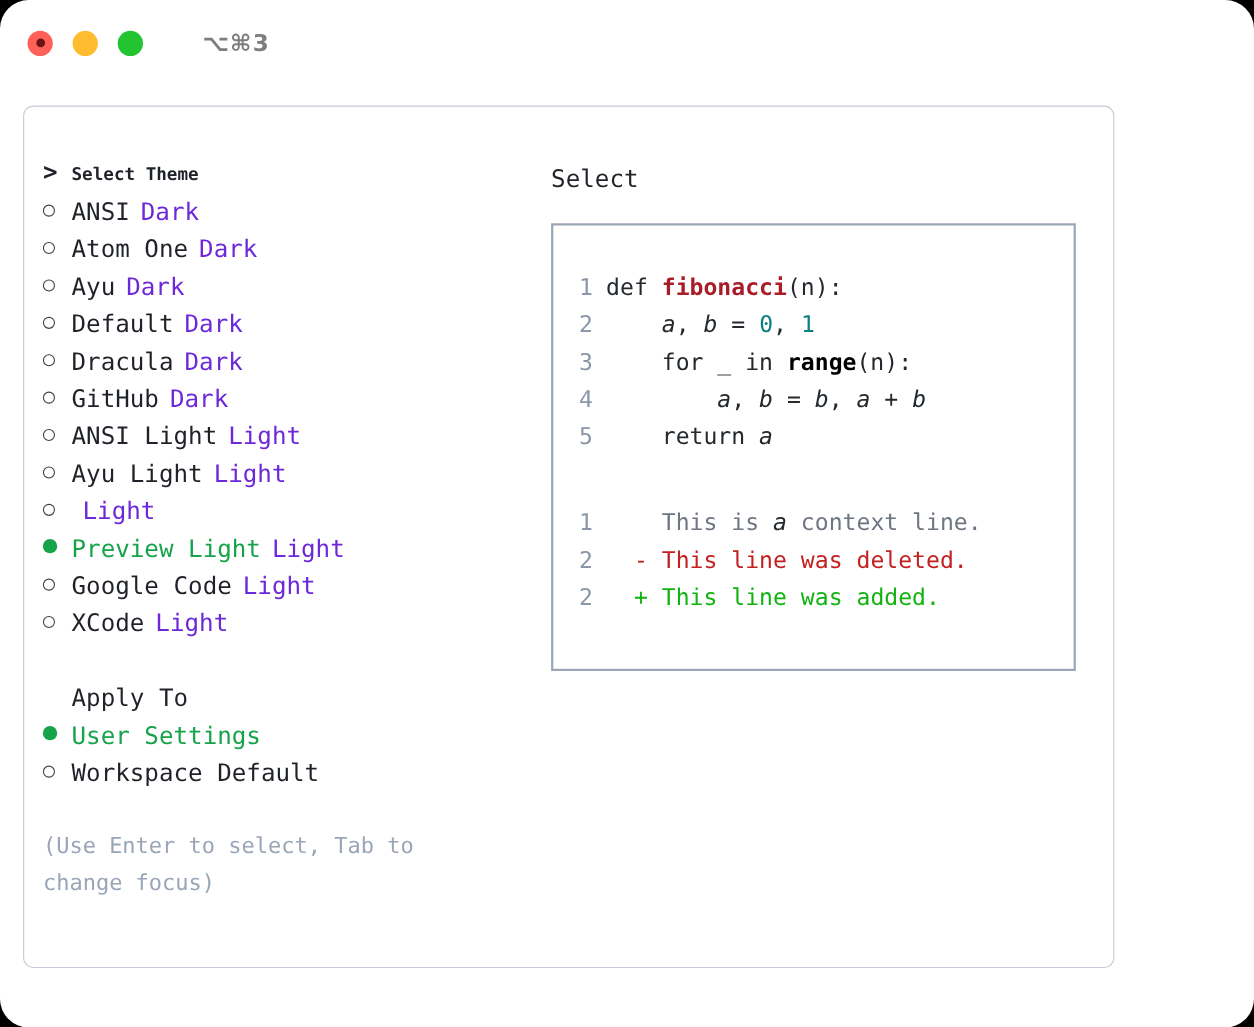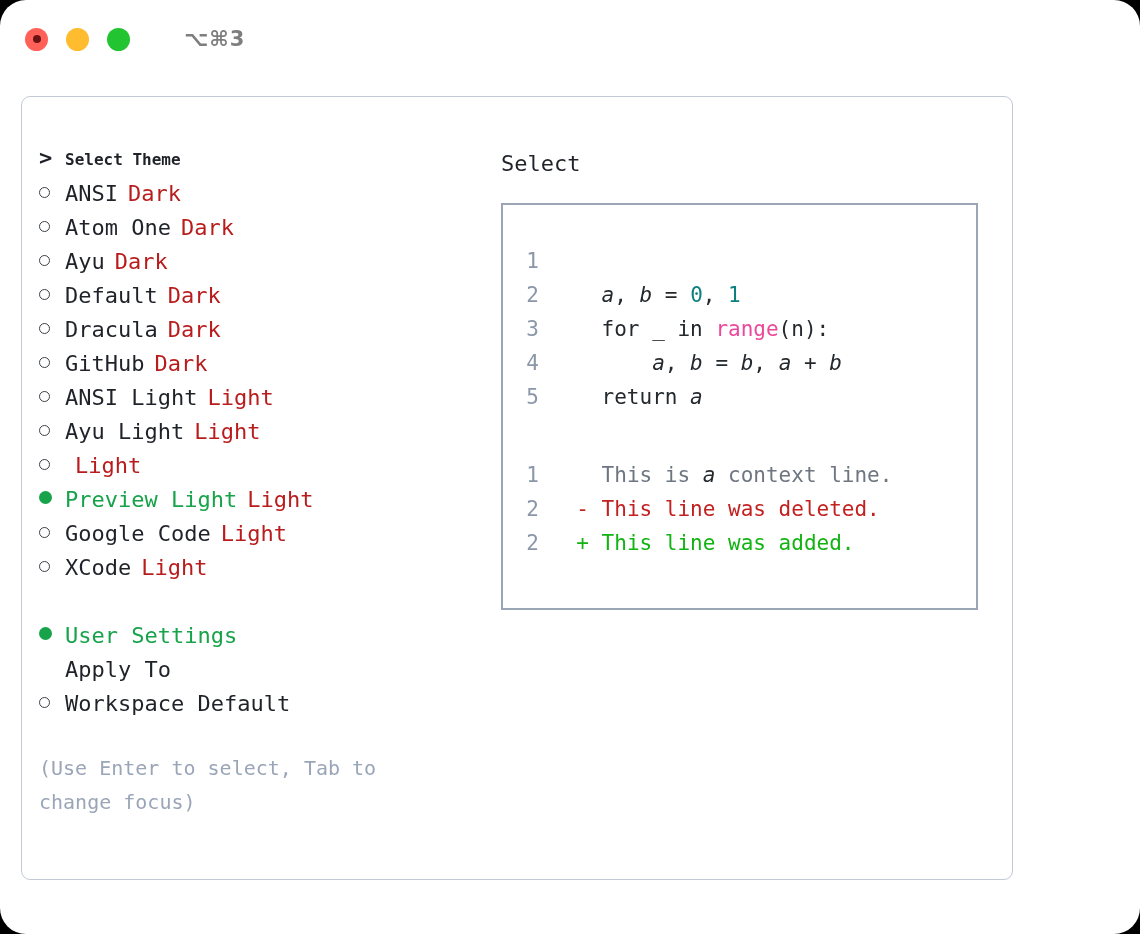--- a/index.html
+++ b/index.html
@@ -129,21 +129,21 @@
     border-radius: 50%;
     background: #16a34a;
   }
   .row-label { color: #1f2228; }
   .row.header-row .row-label {
     font-weight: bold;
     font-size: 16px;
   }
   .row.selected .row-label { color: #16a34a; }
   .tag {
-    color: #b91c1c;
+    color: #6d28d9;
     margin-left: 10px;
   }
 
   .section-gap { height: 34px; }
 
   .row.plain-header .row-label {
     color: #1f2228;
   }
 
   #hint {
@@ -198,21 +198,21 @@
     margin-right: 12px;
   }
   .code-text { color: #24292e; }
 
   .blank-line { height: 34px; }
 
   
   .tok-kw    { color: #24292e; }
   .tok-fn    { color: #a81d28; font-weight: bold; }
   .tok-num   { color: #0d7f7f; }
-  .tok-builtin { color: #ec4899; }
+  .tok-builtin { color: #000000; font-weight: bold; }
   .tok-var   { font-style: italic; color: #24292e; }
   .tok-punct { color: #24292e; }
 
   .diff-context { color: #6e7681; }
   .diff-del     { color: #c32020; }
   .diff-add     { color: #12b312; }
   .diff-del .tok-var, .diff-add .tok-var, .diff-context .tok-var { font-style: italic; }
 </style>
 </head>
 <body>
@@ -305,46 +305,47 @@
       </div>
 
       <div class="row">
         <span class="bullet-wrap"><span class="circle-open"></span></span>
         <span class="row-label">XCode</span>
         <span class="tag">Light</span>
       </div>
 
       <div class="section-gap"></div>
 
+      <div class="row plain-header">
+        <span class="marker"></span>
+        <span class="row-label">Apply To</span>
+      </div>
+
       <div class="row selected">
         <span class="bullet-wrap"><span class="circle-filled"></span></span>
         <span class="row-label">User Settings</span>
       </div>
 
-      <div class="row plain-header">
-        <span class="marker"></span>
-        <span class="row-label">Apply To</span>
-      </div>
-
       <div class="row">
         <span class="bullet-wrap"><span class="circle-open"></span></span>
         <span class="row-label">Workspace Default</span>
       </div>
 
       <div id="hint">(Use Enter to select, Tab to change focus)</div>
     </div>
 
     <div id="right-col">
       <div id="preview-title">Select</div>
 
       <div id="code-panel">
         <div id="code-inner">
 
           <div class="code-line">
             <span class="lineno">1</span>
+            <span class="code-text"><span class="tok-kw">def </span><span class="tok-fn">fibonacci</span><span class="tok-punct">(n):</span></span>
           </div>
 
           <div class="code-line">
             <span class="lineno">2</span>
             <span class="code-text">    <span class="tok-var">a</span><span class="tok-punct">, </span><span class="tok-var">b</span><span class="tok-punct"> = </span><span class="tok-num">0</span><span class="tok-punct">, </span><span class="tok-num">1</span></span>
           </div>
 
           <div class="code-line">
             <span class="lineno">3</span>
             <span class="code-text">    <span class="tok-kw">for _ in </span><span class="tok-builtin">range</span><span class="tok-punct">(n):</span></span>

